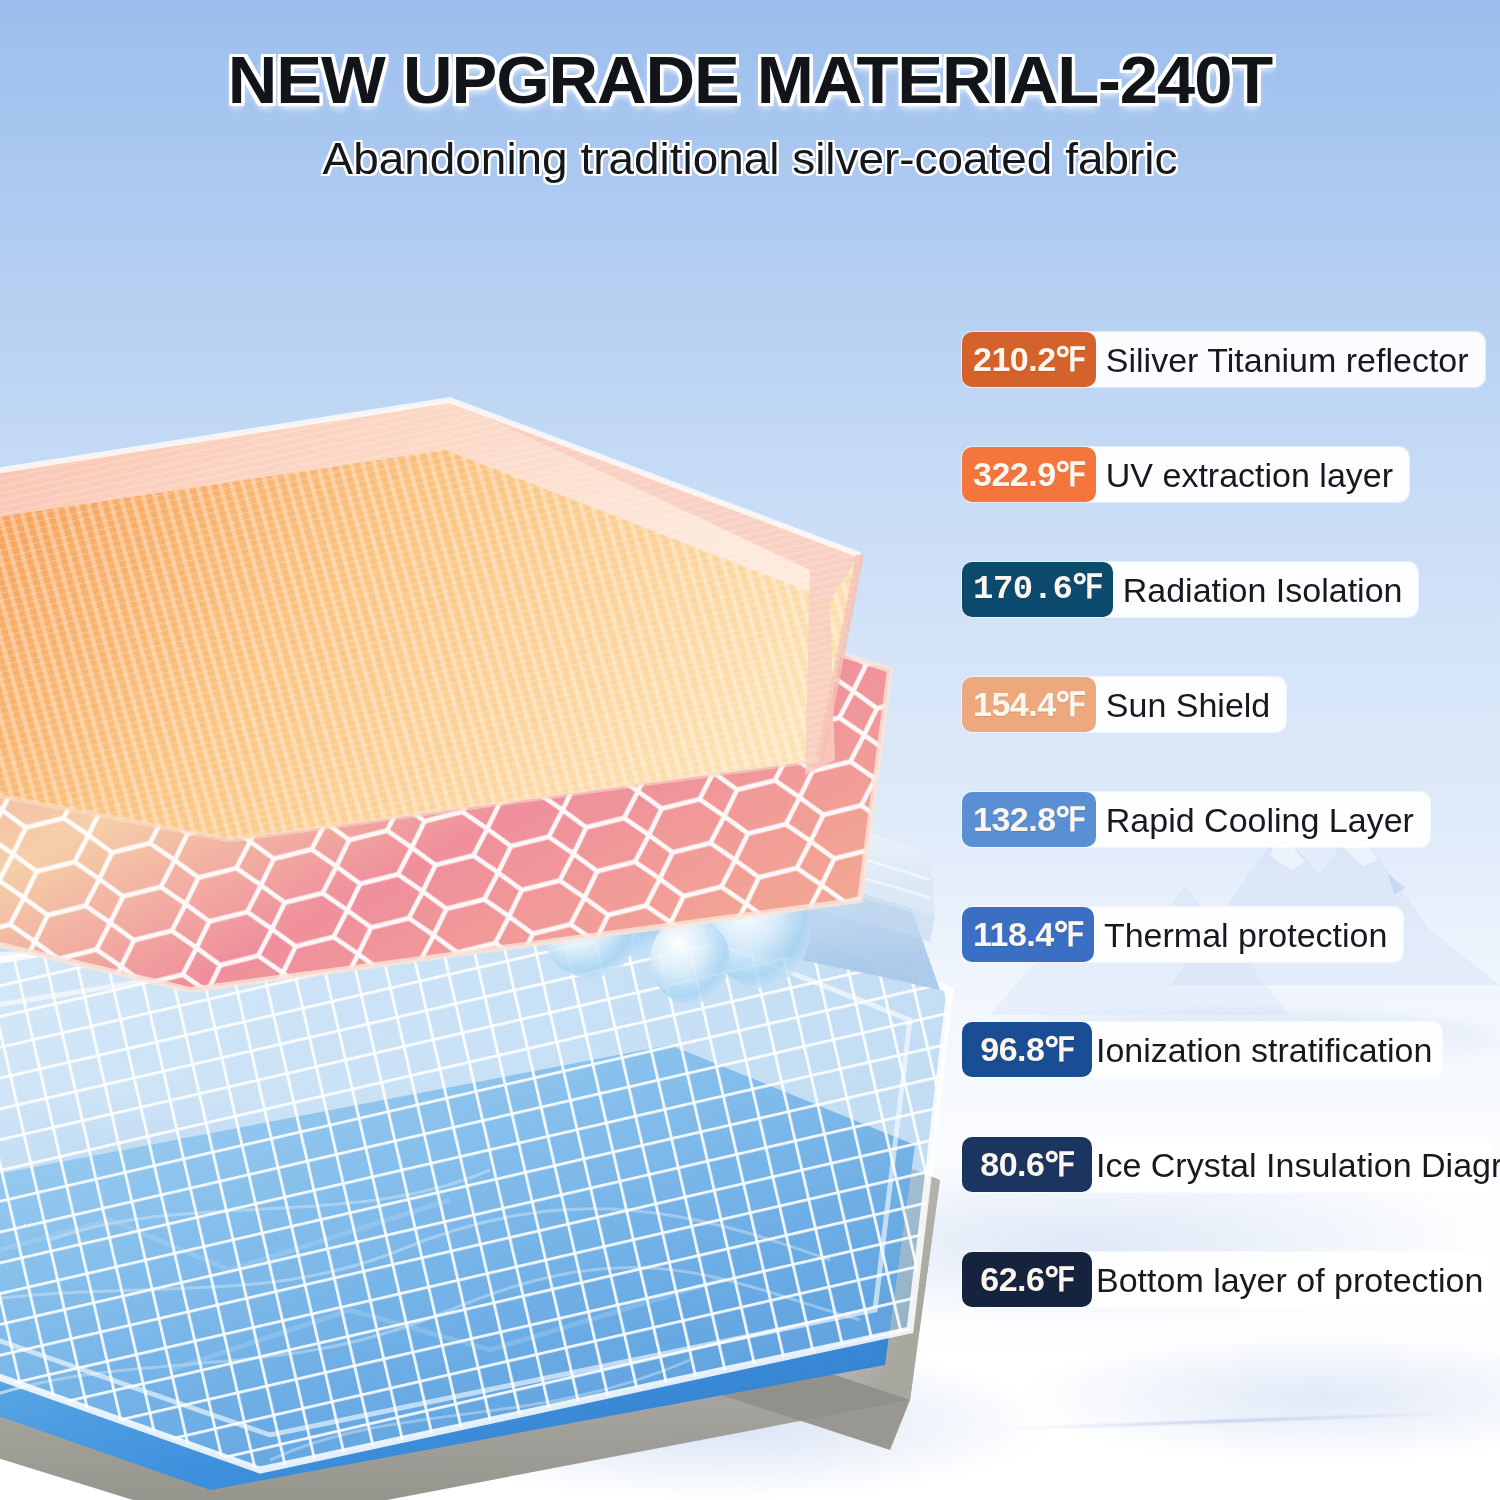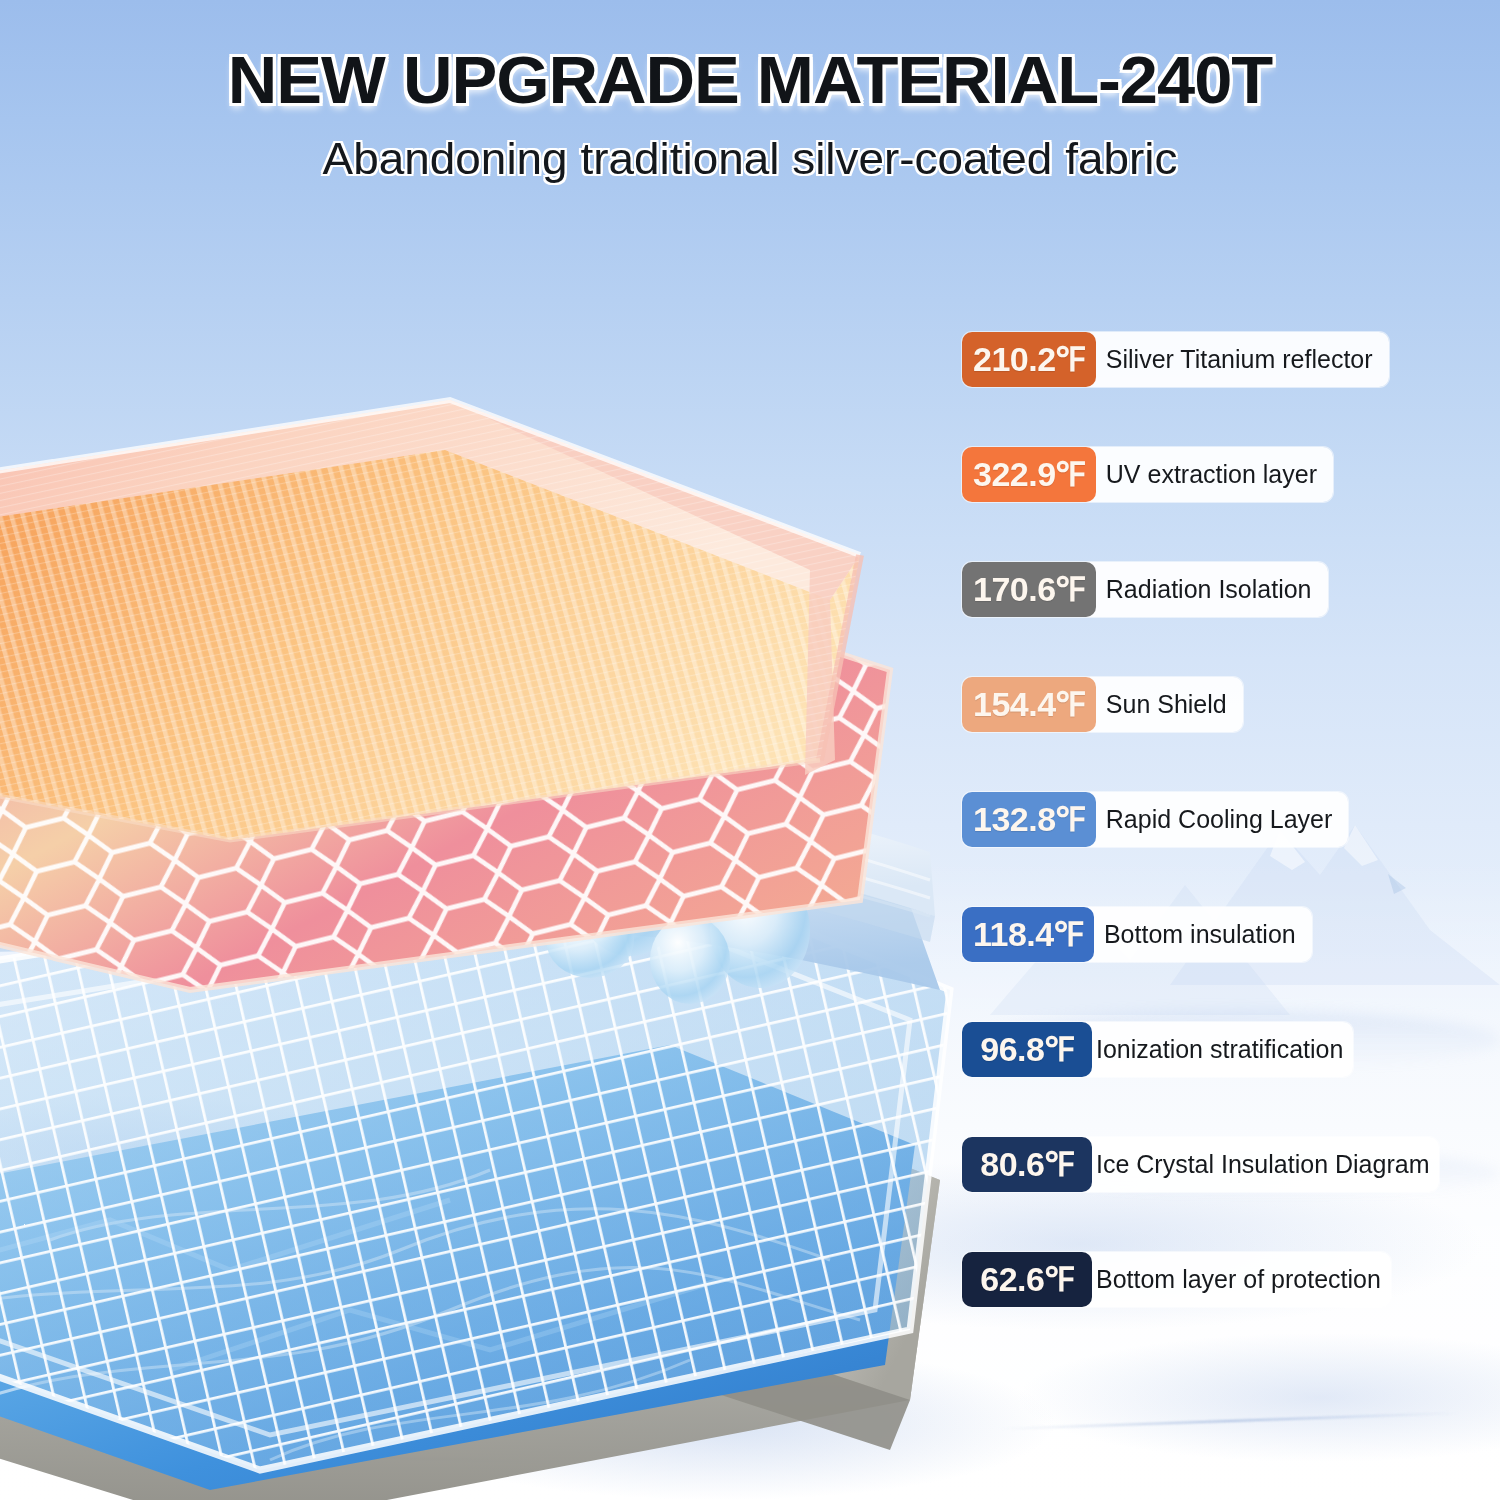--- a/index.html
+++ b/index.html
@@ -143,21 +143,21 @@
     align-items: center;
     justify-content: center;
     text-shadow: 0 1px 1px rgba(0,0,0,.12);
     white-space: nowrap;
   }
   .spec-name {
     flex: 1 1 auto;
     display: flex;
     align-items: center;
     padding: 0 16px 0 10px;
-    font-size: 25px;
+    font-size: 34px;
     font-weight: 400;
     color: #16191d;
     white-space: nowrap;
     line-height: 1;
   }
   .spec-row.tight .spec-name { padding-left: 4px; padding-right: 10px; text-align: center; }
 </style>
 </head>
 <body>
 
@@ -364,34 +364,34 @@
   <div class="spec-list" id="spec-list">
       <div class="spec-row">
         <div class="spec-temp" style="background: rgb(212, 98, 42);">210.2℉</div>
         <div class="spec-name">Siliver Titanium reflector</div>
       </div>
       <div class="spec-row">
         <div class="spec-temp" style="background: rgb(244, 118, 60);">322.9℉</div>
         <div class="spec-name">UV extraction layer</div>
       </div>
       <div class="spec-row">
-        <div class="spec-temp" style="background: #737373;">170.6℉</div>
+        <div class="spec-temp" style="background: #0c4a6e; font-family: Liberation Mono, monospace;">170.6℉</div>
         <div class="spec-name">Radiation Isolation</div>
       </div>
       <div class="spec-row">
         <div class="spec-temp" style="background: rgb(237, 168, 126);">154.4℉</div>
         <div class="spec-name">Sun Shield</div>
       </div>
       <div class="spec-row">
         <div class="spec-temp" style="background: rgb(91, 143, 212);">132.8℉</div>
         <div class="spec-name">Rapid Cooling Layer</div>
       </div>
       <div class="spec-row">
         <div class="spec-temp" style="background: rgb(58, 111, 196);">118.4℉</div>
-        <div class="spec-name">Bottom insulation</div>
+        <div class="spec-name">Thermal protection</div>
       </div>
       <div class="spec-row tight">
         <div class="spec-temp" style="background: rgb(26, 78, 148);">96.8℉</div>
         <div class="spec-name">Ionization stratification</div>
       </div>
       <div class="spec-row tight">
         <div class="spec-temp" style="background: rgb(28, 53, 96);">80.6℉</div>
         <div class="spec-name">Ice Crystal Insulation Diagram</div>
       </div>
       <div class="spec-row tight">

